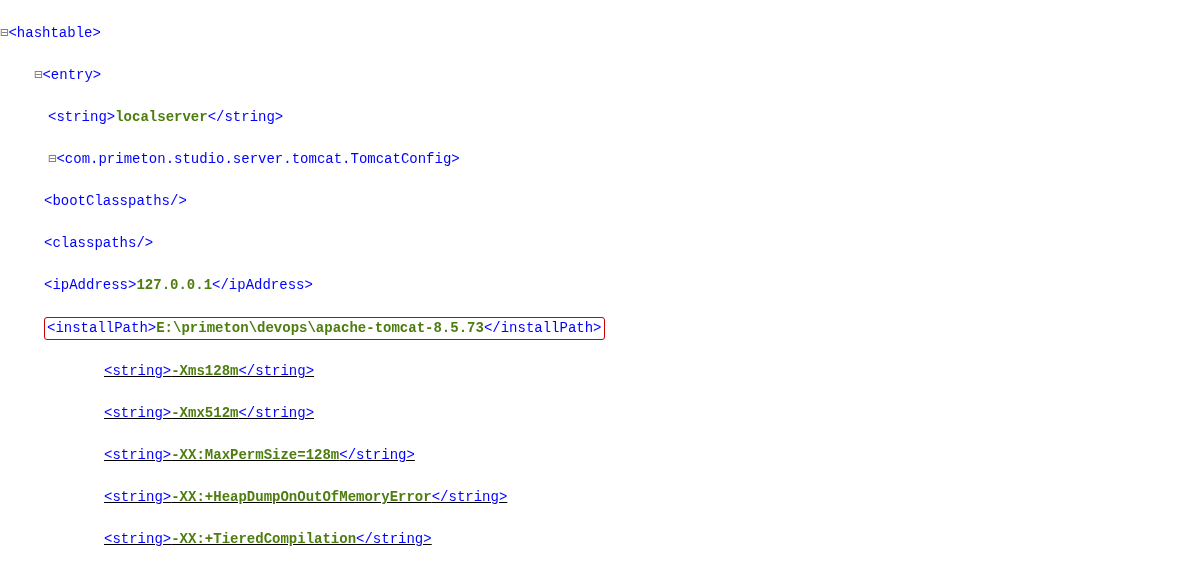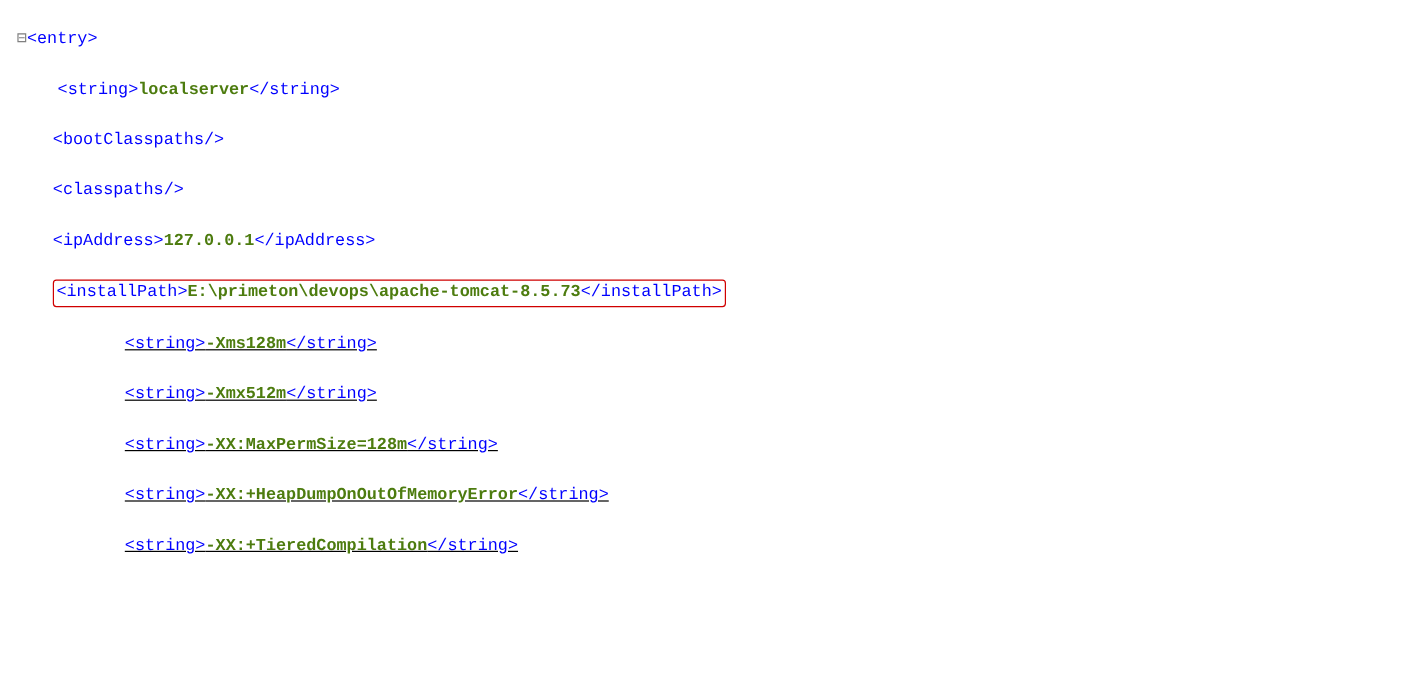--- a/index.html
+++ b/index.html
@@ -22,31 +22,33 @@
   .tag { color: #0000FF; }
   .txt { color: #4d7c0f; font-weight: bold; }
   .fold { color: #808080; }
   .highlight {
     border: 1px solid #d00000;
     border-radius: 3px;
     padding: 0 2px;
     display: inline-block;
   }
   .i0 { padding-left: 0px; }
-  .i1 { padding-left: 14px; }
+  .i1 { padding-left: 34px; }
   .i2 { padding-left: 48px; }
   .i3 { padding-left: 44px; }
   .i4 { padding-left: 104px; text-decoration: underline; }
 </style>
 </head>
 <body>
 
 <div class="code">
+<div class="line i0"><span class="fold">⊟</span><span class="tag">&lt;hashtable&gt;</span></div>
 <div class="line i1"><span class="fold">⊟</span><span class="tag">&lt;entry&gt;</span></div>
 <div class="line i2"><span class="tag">&lt;string&gt;</span><span class="txt">localserver</span><span class="tag">&lt;/string&gt;</span></div>
+<div class="line i2"><span class="fold">⊟</span><span class="tag">&lt;com.primeton.studio.server.tomcat.TomcatConfig&gt;</span></div>
 <div class="line i3"><span class="tag">&lt;bootClasspaths/&gt;</span></div>
 <div class="line i3"><span class="tag">&lt;classpaths/&gt;</span></div>
 <div class="line i3"><span class="tag">&lt;ipAddress&gt;</span><span class="txt">127.0.0.1</span><span class="tag">&lt;/ipAddress&gt;</span></div>
 <div class="line i3"><span class="highlight"><span class="tag">&lt;installPath&gt;</span><span class="txt">E:\primeton\devops\apache-tomcat-8.5.73</span><span class="tag">&lt;/installPath&gt;</span></span></div>
 <div class="line i4"><span class="tag">&lt;string&gt;</span><span class="txt">-Xms128m</span><span class="tag">&lt;/string&gt;</span></div>
 <div class="line i4"><span class="tag">&lt;string&gt;</span><span class="txt">-Xmx512m</span><span class="tag">&lt;/string&gt;</span></div>
 <div class="line i4"><span class="tag">&lt;string&gt;</span><span class="txt">-XX:MaxPermSize=128m</span><span class="tag">&lt;/string&gt;</span></div>
 <div class="line i4"><span class="tag">&lt;string&gt;</span><span class="txt">-XX:+HeapDumpOnOutOfMemoryError</span><span class="tag">&lt;/string&gt;</span></div>
 <div class="line i4"><span class="tag">&lt;string&gt;</span><span class="txt">-XX:+TieredCompilation</span><span class="tag">&lt;/string&gt;</span></div>
 

